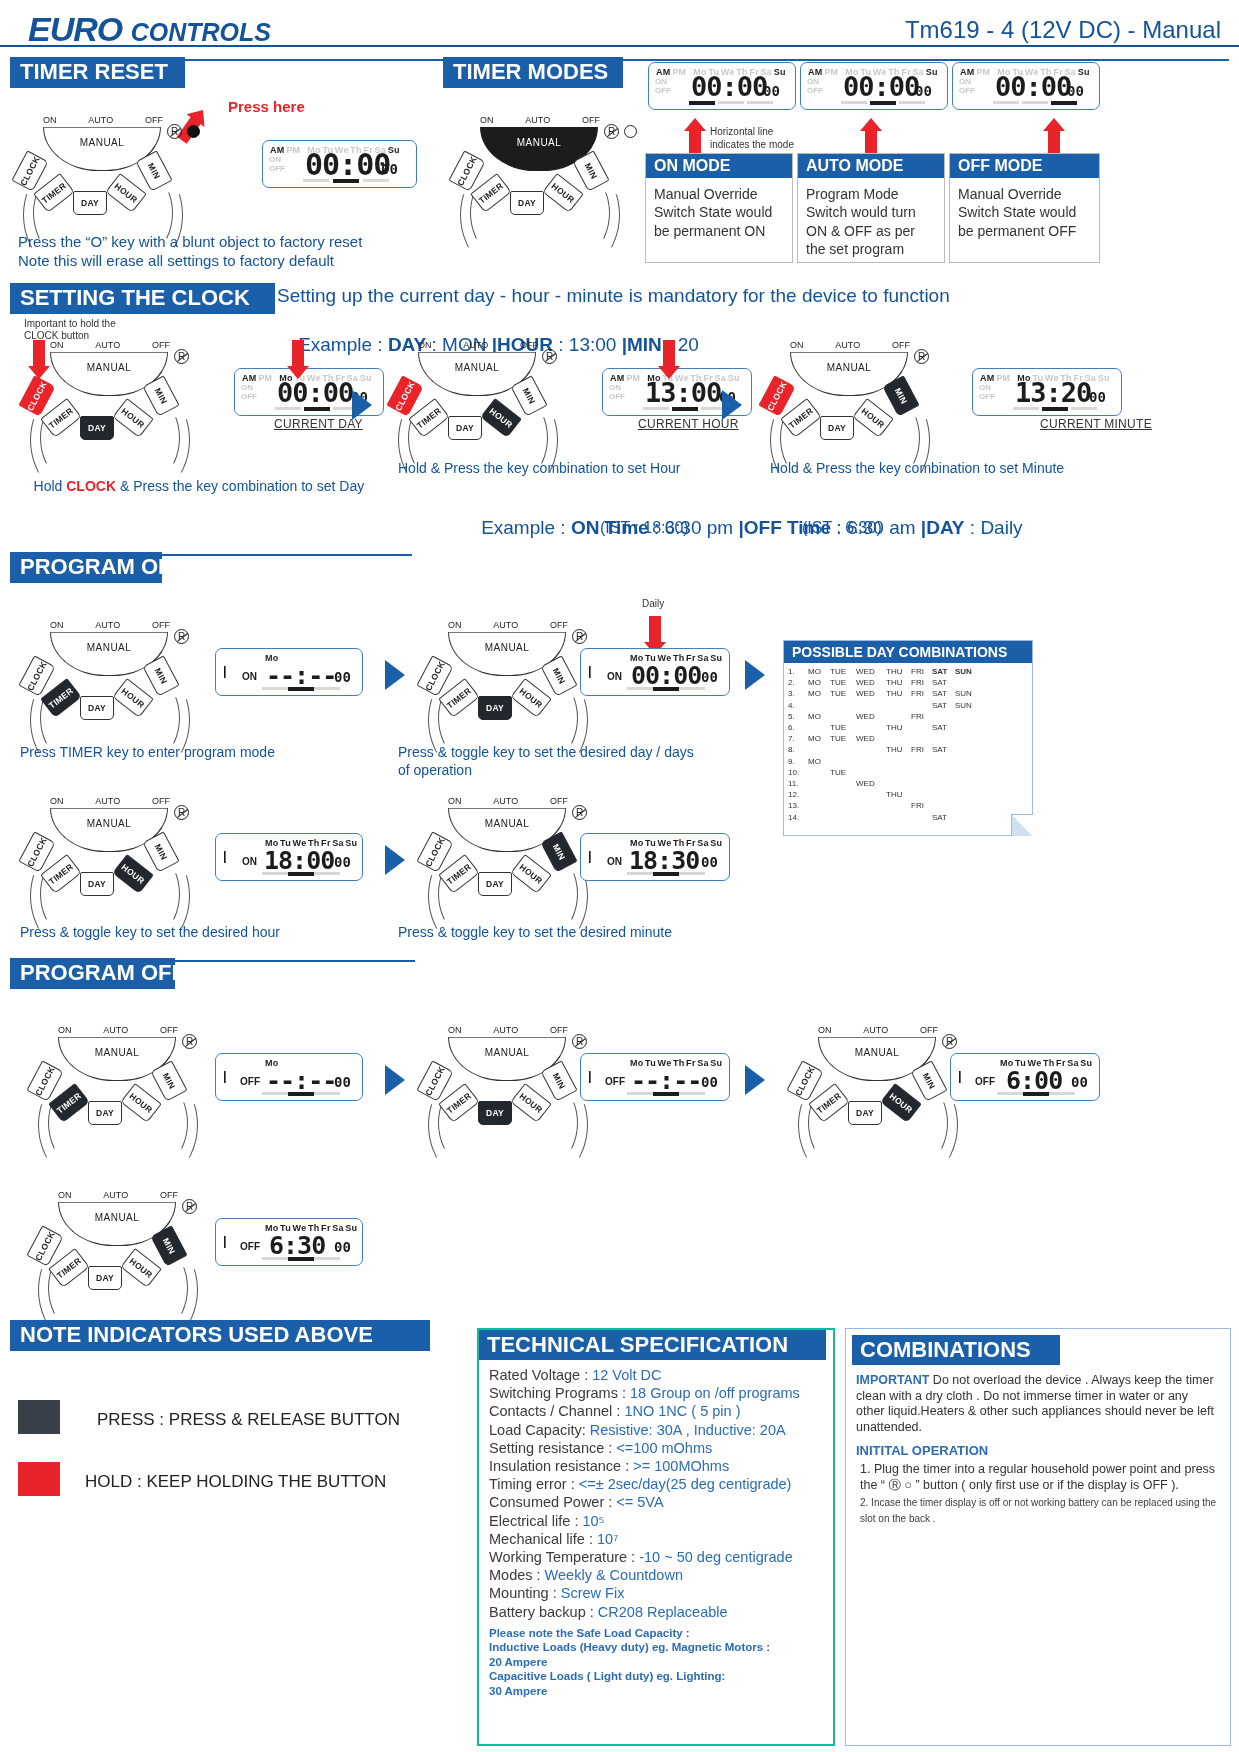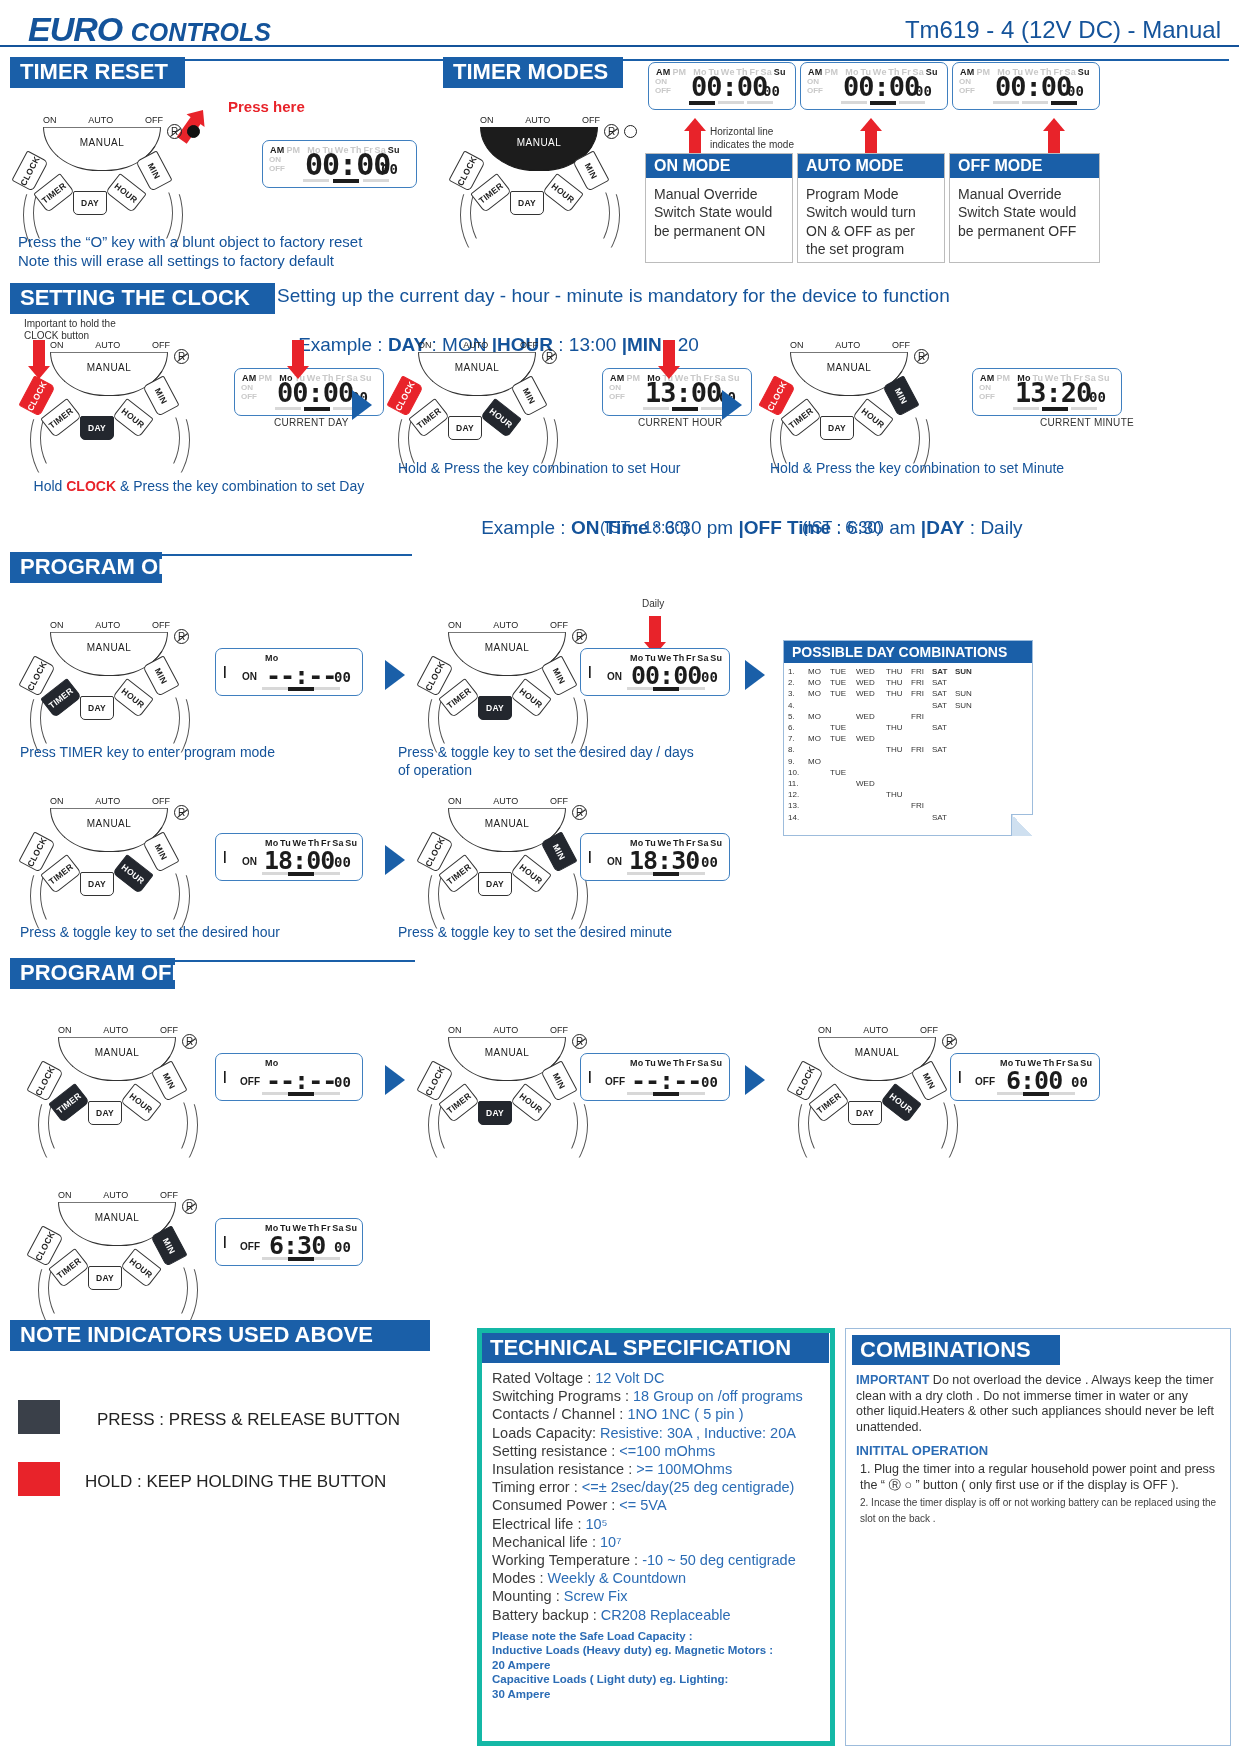--- a/index.html
+++ b/index.html
@@ -87,21 +87,21 @@
       color:#1c1c1c; font-weight:bold; line-height:12px; }
   .lcd .time { position:absolute; left:42px; top:8px; font-size:30px; font-weight:bold;
       font-family:"DejaVu Sans Mono", monospace; letter-spacing:-1px; color:#1c1c1c;
       line-height:32px; }
   .lcd .sec { position:absolute; top:20px; font-size:14px; font-weight:bold;
       font-family:"DejaVu Sans Mono", monospace; color:#1c1c1c; }
   .lcd .ticks { position:absolute; bottom:4px; left:44px; width:104px;
       display:flex; justify-content:space-between; }
   .lcd .ticks i { display:block; width:26px; height:3.5px; background:#d8d8d8; }
   .lcd .ticks i.on { background:#1c1c1c; height:4.5px; }
-  .caption { position:absolute; font-size:10px; color:#333; letter-spacing:.3px; }
+  .caption { position:absolute; font-size:12px; color:#333; letter-spacing:.3px;text-decoration:underline; }
 
   
   .tri { position:absolute; width:0; height:0; border-left:20px solid #1a5fa8;
       border-top:15px solid transparent; border-bottom:15px solid transparent; }
   .rarrow { position:absolute; width:22px; }
   .rarrow .shaft { position:absolute; left:5px; top:11px; width:12px; height:26px;
       background:#e8232a; }
   .rarrow .head { position:absolute; left:0; top:0; width:0; height:0;
       border-left:11px solid transparent; border-right:11px solid transparent;
       border-bottom:13px solid #e8232a; }
@@ -123,21 +123,21 @@
   .combo .cn { width:20px; color:#333; }
   .combo .cdays { position:relative; width:212px; height:11px; }
   .combo .cdays span { position:absolute; top:0; white-space:nowrap; }
   .combo .cdays span.bold { font-weight:bold; }
   .fold { position:absolute; right:-1px; bottom:-1px; width:22px; height:22px;
       background:linear-gradient(225deg,#fff 50%, #cfe0f0 50%); border-left:1px solid #9dbcdc;
       border-top:1px solid #9dbcdc; }
 
   
   .spec { position:absolute; left:477px; top:1328px; width:358px; height:418px;
-      border:5px solid #14b8a6; }
+      border:2px solid #14b8a6; }
   .spec .sh { background:#1a5fa8; color:#fff; font-size:22px; font-weight:bold;
       padding:2px 8px; white-space:nowrap; width:347px; }
   .spec .sline { font-size:14.5px; line-height:18.2px; color:#3b3b3b; padding-left:10px; }
   .spec .sline .v { color:#2b6cb5; }
   .spec .note { font-size:11.5px; color:#2b6cb5; line-height:14.5px; padding-left:10px;
       font-weight:bold; }
 
   .intro { position:absolute; left:845px; top:1328px; width:386px; height:418px;
       border:1px solid #9dbcdc; }
   .intro .ih { background:#1a5fa8; color:#fff; font-size:22px; font-weight:bold;
@@ -879,21 +879,21 @@
   <div class="legtext" style="left:85px; top:1410px;margin-left:12px;">PRESS : PRESS &amp; RELEASE BUTTON</div>
   <div class="sw hold" style="left:18px; top:1462px;"></div>
   <div class="legtext" style="left:85px; top:1472px;">HOLD : KEEP HOLDING THE BUTTON</div>
 
   <div class="spec">
     <div class="sh">TECHNICAL SPECIFICATION</div>
     <div id="spec-lines" style="padding-top:6px;">
         <div class="sline"><span>Rated Voltage : </span><span class="v">12 Volt DC</span></div>
         <div class="sline"><span>Switching Programs : </span><span class="v">18 Group on /off programs</span></div>
         <div class="sline"><span>Contacts / Channel : </span><span class="v">1NO 1NC ( 5 pin )</span></div>
-        <div class="sline"><span>Loads Capacity: </span><span class="v">Resistive: 30A , Inductive: 20A</span></div>
+        <div class="sline"><span>Load Capacity: </span><span class="v">Resistive: 30A , Inductive: 20A</span></div>
         <div class="sline"><span>Setting resistance : </span><span class="v">&lt;=100 mOhms</span></div>
         <div class="sline"><span>Insulation resistance : </span><span class="v">&gt;= 100MOhms</span></div>
         <div class="sline"><span>Timing error : </span><span class="v">&lt;=± 2sec/day(25 deg centigrade)</span></div>
         <div class="sline"><span>Consumed Power : </span><span class="v">&lt;= 5VA</span></div>
         <div class="sline"><span>Electrical life : </span><span class="v">10⁵</span></div>
         <div class="sline"><span>Mechanical life : </span><span class="v">10⁷</span></div>
         <div class="sline"><span>Working Temperature : </span><span class="v">-10 ~ 50 deg centigrade</span></div>
         <div class="sline"><span>Modes : </span><span class="v">Weekly &amp; Countdown</span></div>
         <div class="sline"><span>Mounting : </span><span class="v">Screw Fix</span></div>
         <div class="sline"><span>Battery backup : </span><span class="v">CR208 Replaceable</span></div>

